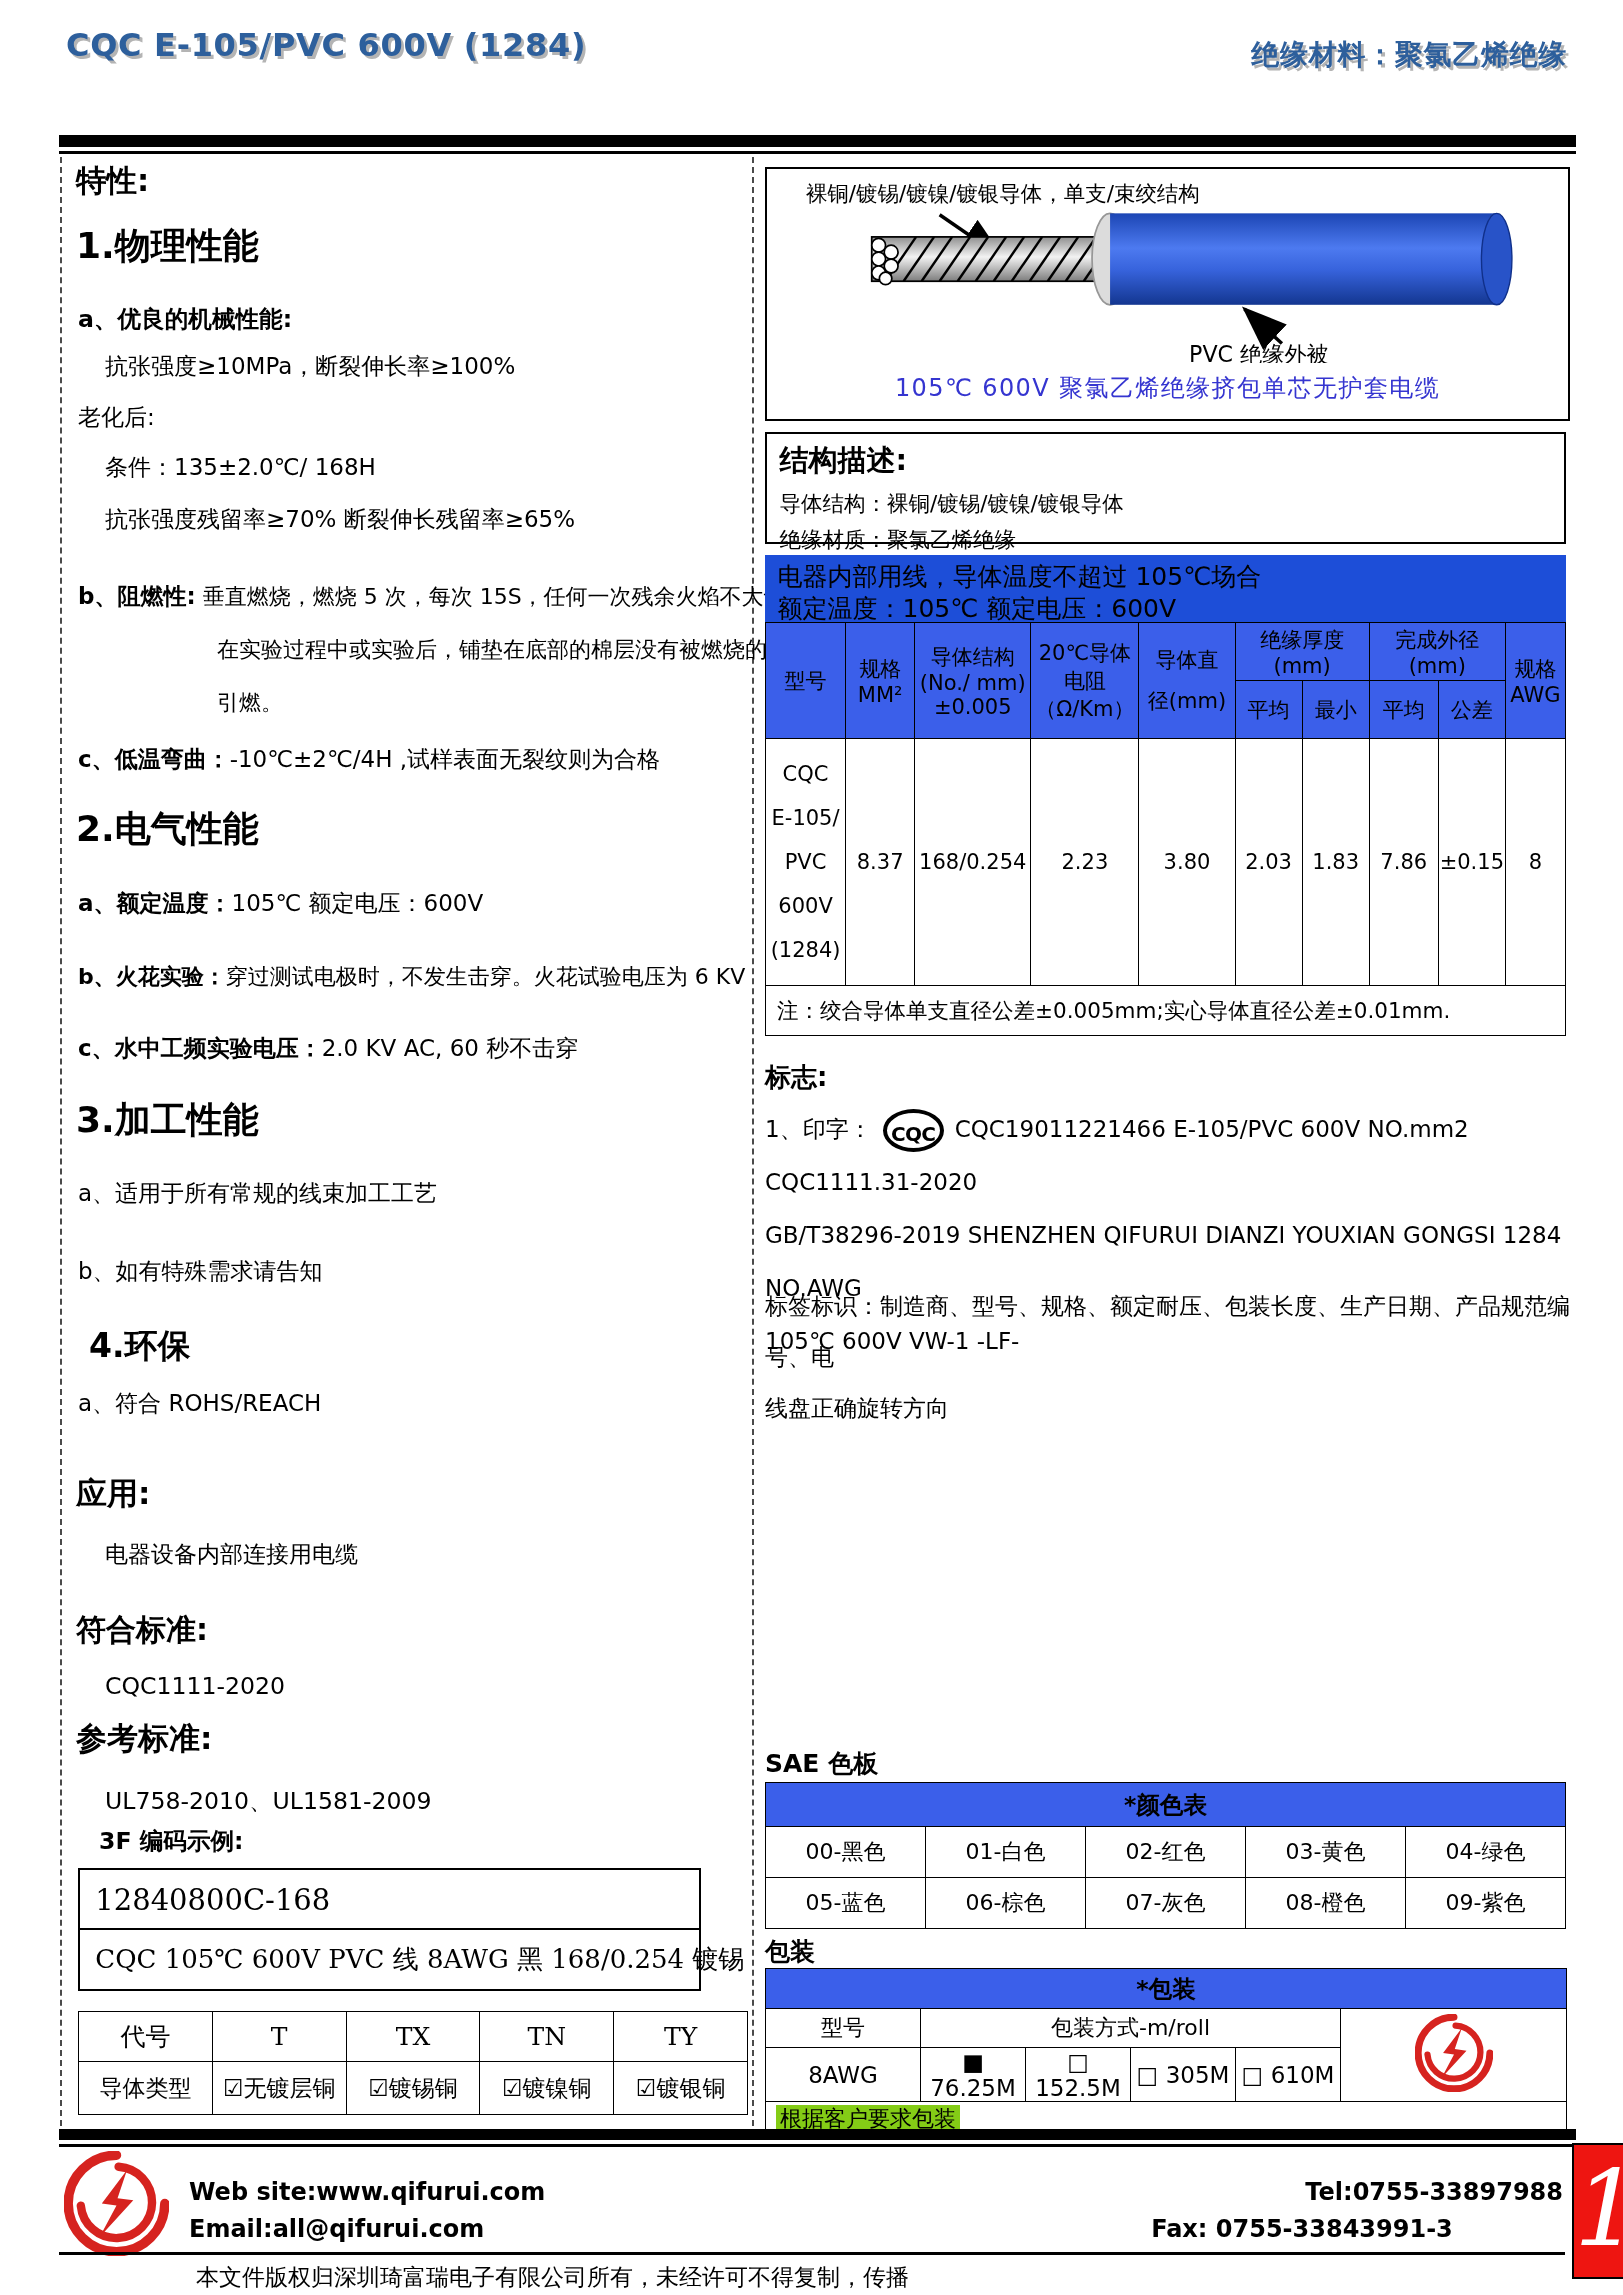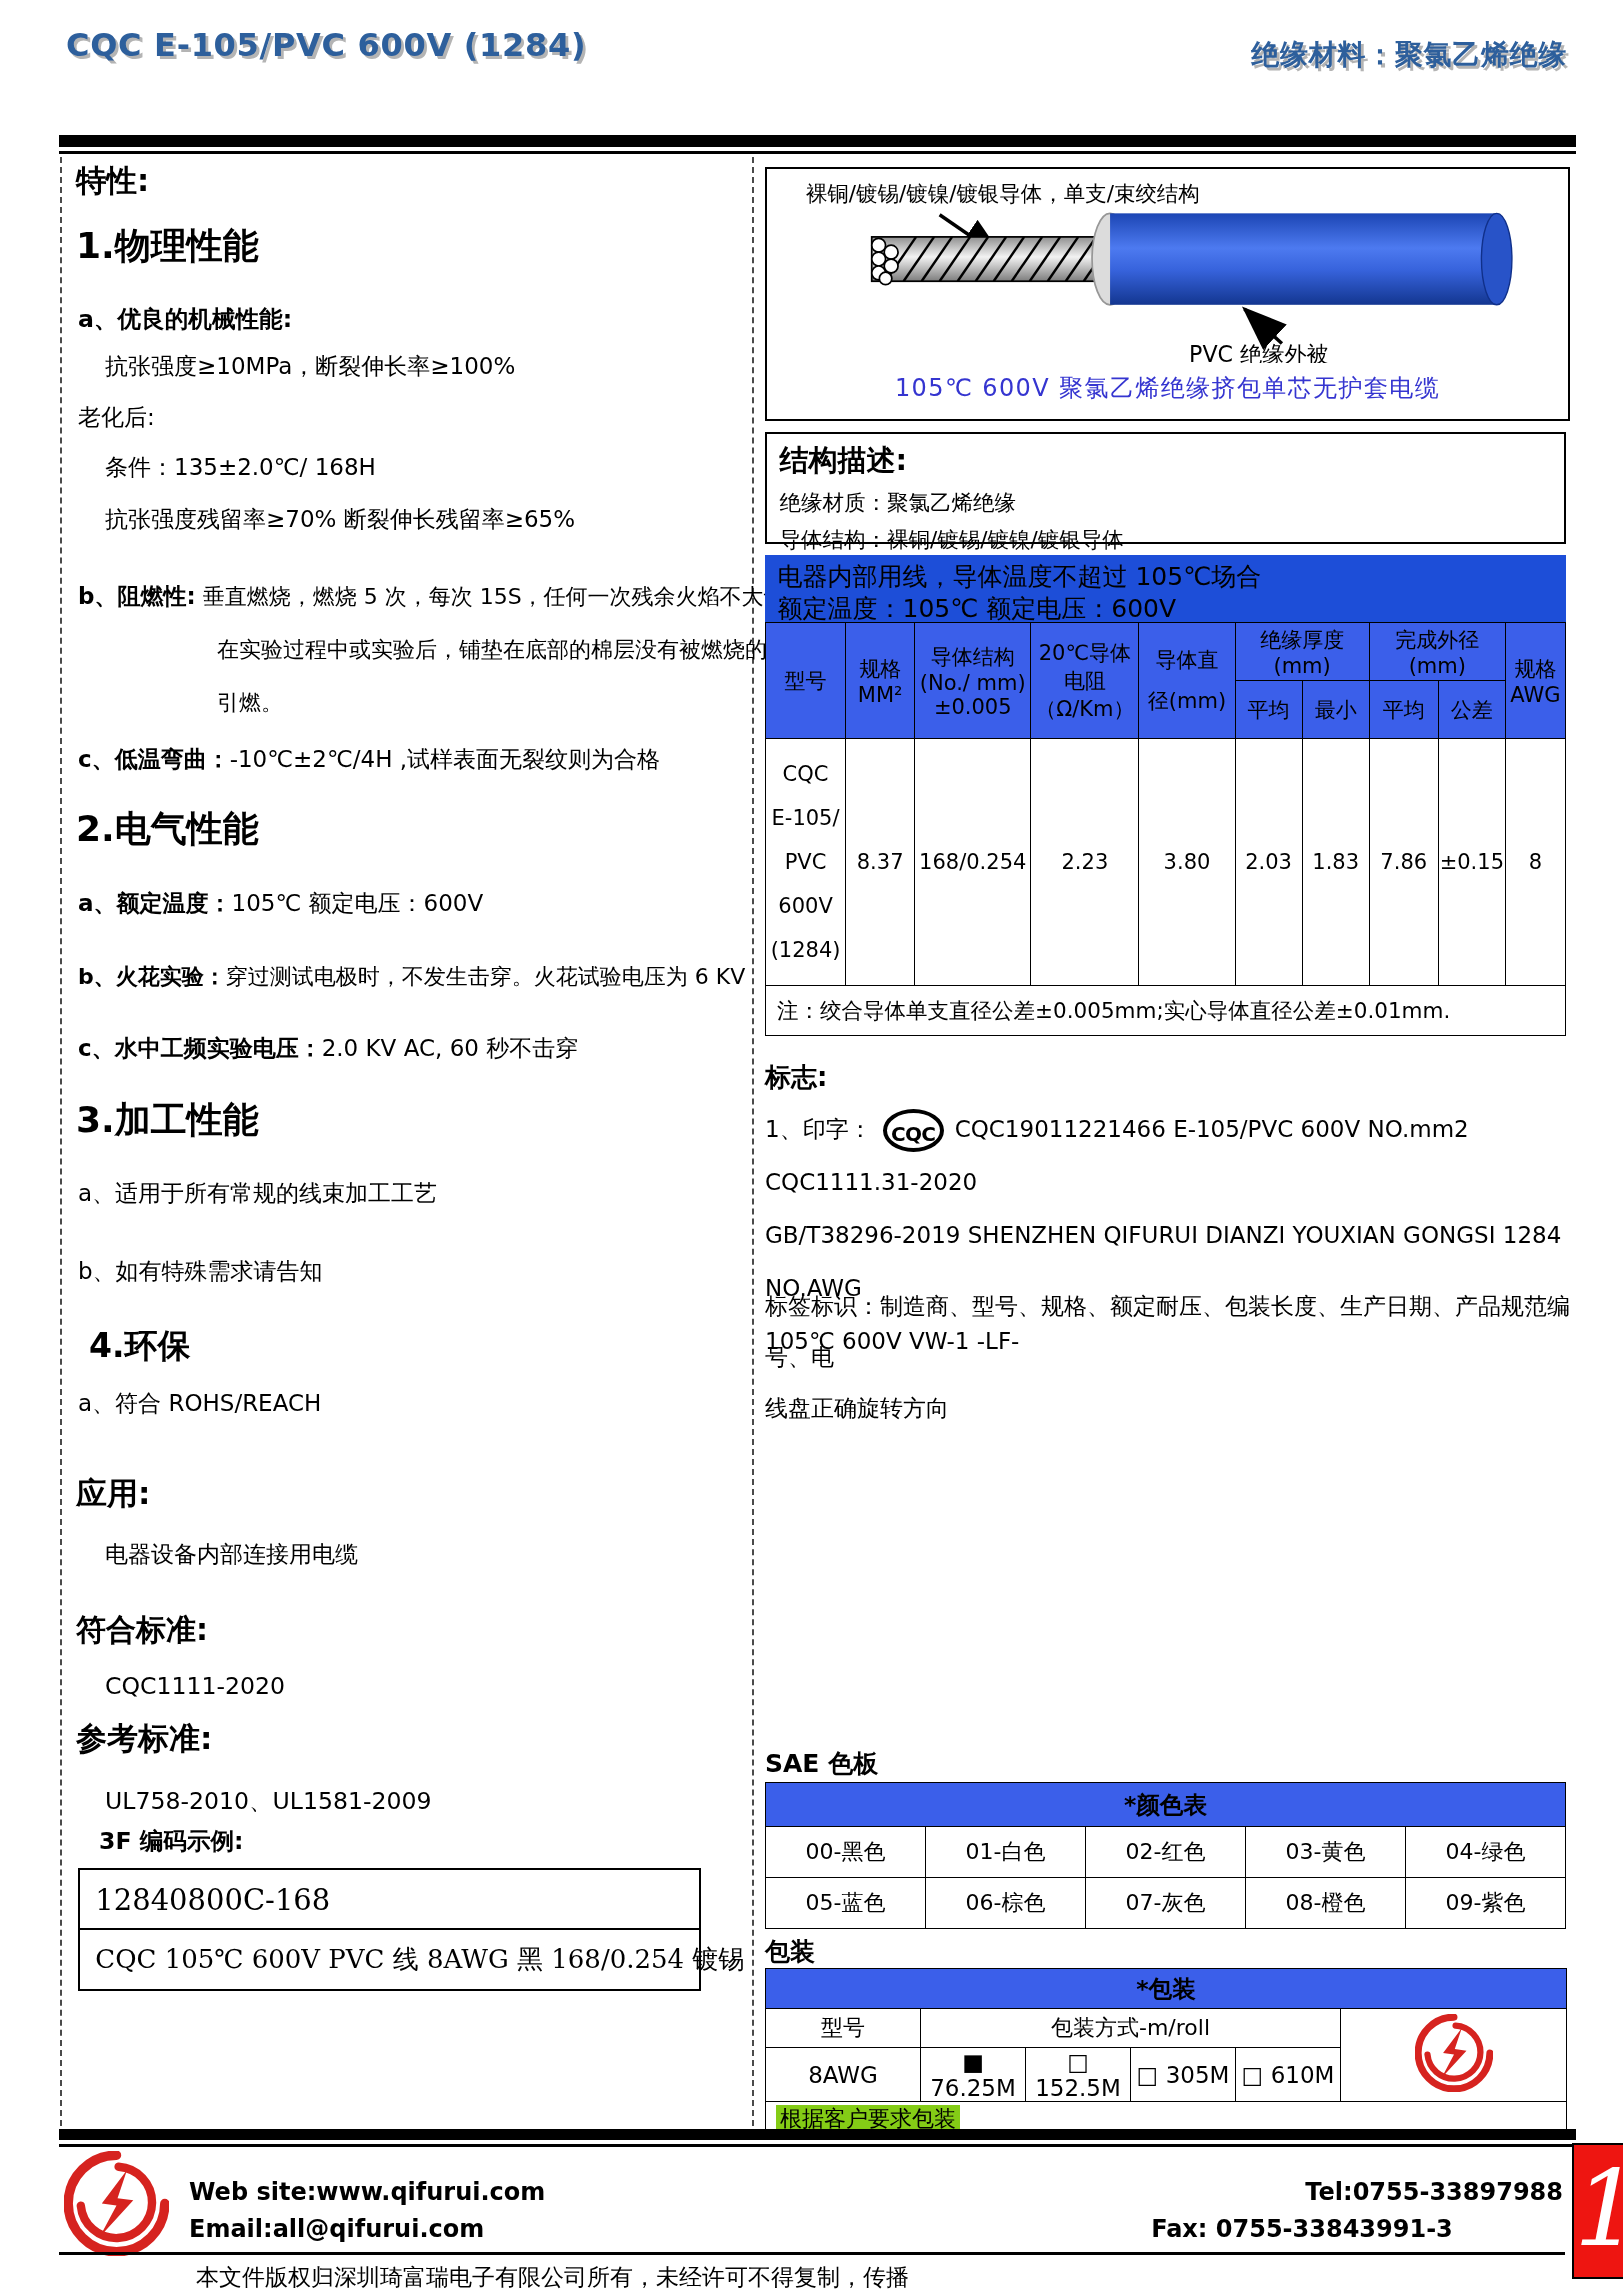--- a/index.html
+++ b/index.html
@@ -95,20 +95,45 @@
   <div class="abs h-med" style="left:76px;top:1718px;font-size:31px">参考标准:</div>
   <div class="abs body-line" style="left:105px;top:1785px;font-size:23.6px">UL758-2010、UL1581-2009</div>
 
   <div class="abs h-small" style="left:99px;top:1825px">3F 编码示例:</div>
 
   <div class="abs boxed" style="left:78px;top:1868px;width:619px;height:119px">
     <div class="serif" style="font-size:29px;height:60px;line-height:60px;padding-left:15.3px;border-bottom:2.1px solid #000;box-sizing:border-box;white-space:nowrap">12840800C-168</div>
     <div class="serif" style="font-size:26px;height:60px;line-height:58px;padding-left:15.3px;box-sizing:border-box;white-space:nowrap">CQC 105℃  600V PVC 线  8AWG  黑  168/0.254 镀锡</div>
   </div>
 
+  <table class="grid abs" style="left:78px;top:2011px;width:670px">
+    <colgroup>
+        <col style="width:20%">
+        <col style="width:20%">
+        <col style="width:20%">
+        <col style="width:20%">
+        <col style="width:20%">
+      </colgroup>
+    <tbody>
+        <tr style="height:50px;font-size:25px">
+      <td>代号</td>
+      <td class="serif">T</td>
+      <td class="serif">TX</td>
+      <td class="serif">TN</td>
+      <td class="serif">TY</td>
+    </tr>
+    <tr style="height:53px;font-size:23px">
+      <td>导体类型</td>
+      <td>☑无镀层铜</td>
+      <td>☑镀锡铜</td>
+      <td>☑镀镍铜</td>
+      <td>☑镀银铜</td>
+    </tr>
+  </tbody>
+    </table>
 
   <div class="abs boxed" style="left:765px;top:167px;width:801px;height:250px">
     <svg width="797" height="194" viewBox="0 0 1148 280">
       <defs>
         <marker id="arrow" markerWidth="14" markerHeight="12" refX="12" refY="5" orient="auto">
           <path d="M0,0 L13,5 L0,10 z" fill="#000"></path>
         </marker>
         <linearGradient id="jacketGrad" x1="0" y1="0" x2="0" y2="1">
           <stop offset="0%" stop-color="#1c46b4"></stop>
           <stop offset="38%" stop-color="#4d7af0"></stop>
@@ -156,22 +181,22 @@
       <ellipse cx="1052" cy="130" rx="22" ry="66" fill="#2853c8" stroke="#10308a" stroke-width="2"></ellipse>
 
       <line x1="742" y1="252" x2="688" y2="202" stroke="#000" stroke-width="5" marker-end="url(#arrow)"></line>
       <text x="608" y="278" font-size="32">PVC 绝缘外被</text>
     </svg>
     <div class="caption-blue" style="margin-top:5.6px">105℃  600V 聚氯乙烯绝缘挤包单芯无护套电缆</div>
   </div>
 
   <div class="abs boxed" style="left:765px;top:432px;width:801px;height:112px;box-sizing:border-box">
     <div style="font-size:29px;font-weight:bold;padding:7px 0 0 12.5px">结构描述:</div>
+    <div style="font-size:21.5px;padding:8.3px 0 0 12.5px;white-space:nowrap">导体结构：裸铜/镀锡/镀镍/镀银导体</div>
     <div style="font-size:21.5px;padding:7px 0 0 12.5px;white-space:nowrap">绝缘材质：聚氯乙烯绝缘</div>
-    <div style="font-size:21.5px;padding:8.3px 0 0 12.5px;white-space:nowrap">导体结构：裸铜/镀锡/镀镍/镀银导体</div>
   </div>
 
   <div class="abs gray-band" style="left:765px;top:555px;width:801px;height:67px">
     <div>电器内部用线，导体温度不超过 105℃场合</div>
     <div>额定温度：105℃  额定电压：600V</div>
   </div>
 
   <table class="grid abs" style="left:765px;top:622px;width:801px;font-size:21px">
     <colgroup>
       <col style="width:80px">

